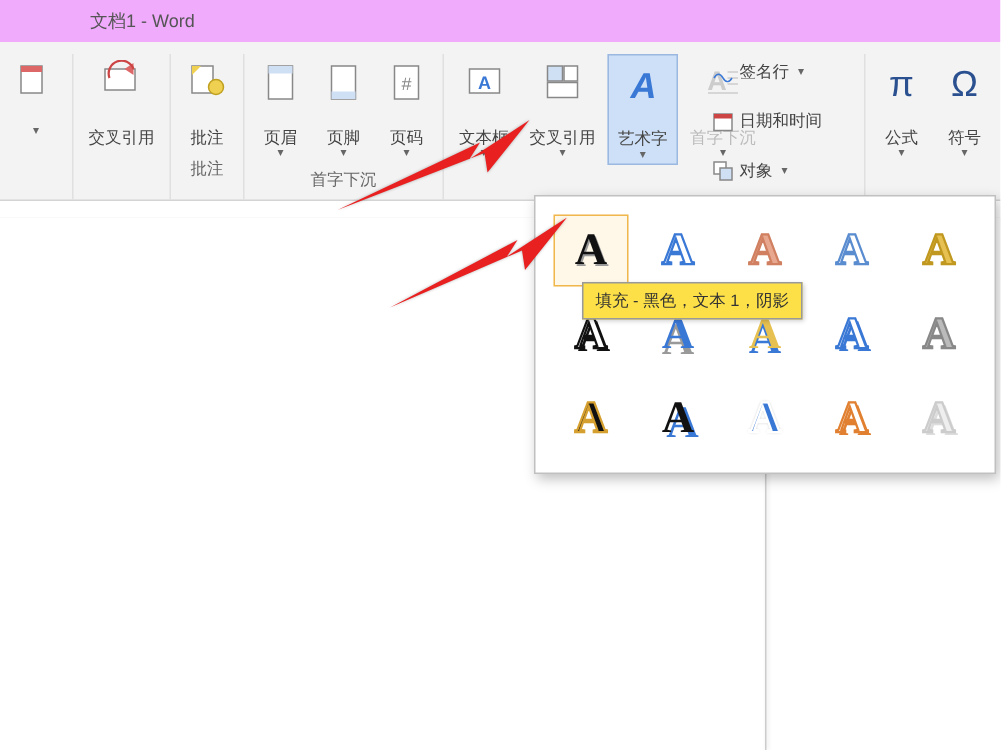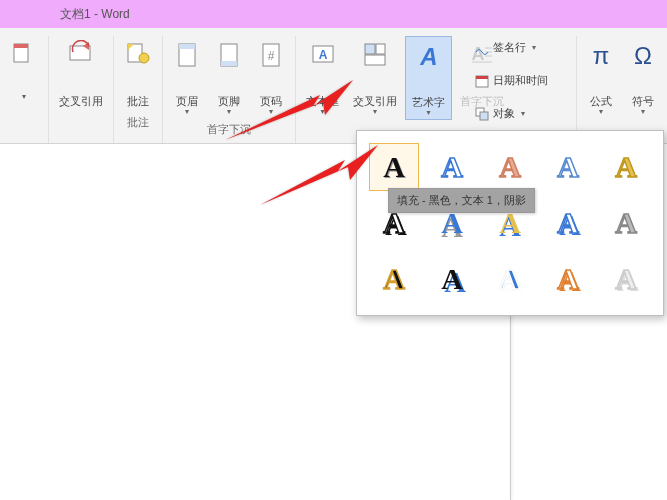--- a/index.html
+++ b/index.html
@@ -6,41 +6,41 @@
     body { background: #fff; width: 667px; height: 500px; overflow: hidden; position: relative; }
     
     .title-bar { height: 28px; background: #f0abfc; display: flex; align-items: center; padding-left: 60px; font-size: 12px; color: #555; }
     
     .ribbon { background: #f3f3f3; border-bottom: 1px solid #d4d4d4; padding: 8px 0 0; display: flex; }
     .ribbon-group { display: flex; flex-direction: column; align-items: center; border-right: 1px solid #e0e0e0; padding: 0 4px 4px; }
     .ribbon-group-items { display: flex; gap: 2px; }
     .ribbon-btn { display: flex; flex-direction: column; align-items: center; padding: 2px 6px; cursor: pointer; min-width: 40px; position: relative; }
     .ribbon-btn.active { background: #cde0f7; border: 1px solid #9ab8e0; }
     .ribbon-btn .icon { width: 28px; height: 32px; margin: 2px 0; }
-    .ribbon-btn .lbl { font-size: 11px; color: #444; white-space: nowrap; margin-top: 20px; }
+    .ribbon-btn .lbl { font-size: 11px; color: #444; white-space: nowrap; margin-top: 10px; }
     .ribbon-btn .chev { font-size: 8px; color: #666; margin-top: -2px; }
     .ribbon-btn.disabled .lbl { color: #bbb; font-family: Liberation Mono, monospace; }
     .group-label { font-size: 11px; color: #666; padding: 4px 0 2px; text-align: center; }
     
     .side-panel { position: absolute; right: 115px; top: 38px; display: flex; flex-direction: column; gap: 14px; font-size: 11px; color: #444; }
     .side-item { display: flex; align-items: center; gap: 4px; padding: 2px 4px; cursor: pointer; }
     .side-item .sicon { width: 14px; height: 14px; display: inline-flex; align-items: center; justify-content: center; }
     .side-item .schev { font-size: 8px; color: #666; margin-left: 2px; }
     
     .page-area { position: absolute; top: 145px; left: 0; right: 0; bottom: 0; background: #fff; }
     .page-divider { position: absolute; top: 145px; left: 0; right: 0; height: 8px; background: linear-gradient(#e8e8e8, #fff); }
     .page-shadow { position: absolute; left: 510px; top: 308px; bottom: 0; width: 1px; background: #ccc; box-shadow: 1px 0 3px rgba(0,0,0,0.15); }
     
     .dropdown { position: absolute; left: 356px; top: 130px; background: #fff; border: 1px solid #c0c0c0; box-shadow: 2px 3px 8px rgba(0,0,0,0.25); padding: 12px; }
     .dd-grid { display: grid; grid-template-columns: repeat(5, 50px); grid-template-rows: repeat(3, 48px); gap: 8px; }
     .dd-item { display: flex; align-items: center; justify-content: center; cursor: pointer; border: 1px solid transparent; }
     .dd-item.sel { border: 1px solid #f0b84c; background: #fff8e8; }
     .wa { font-size: 30px; font-weight: bold; font-family: Georgia, serif; }
     
-    .tooltip { position: absolute; left: 388px; top: 188px; background: #a3a3a3; border: 1px solid #999; padding: 4px 8px; font-size: 11px; color: #333; box-shadow: 1px 1px 3px rgba(0,0,0,0.2); z-index: 10; }
+    .tooltip { position: absolute; left: 388px; top: 188px; background: #fde047; border: 1px solid #999; padding: 4px 8px; font-size: 11px; color: #333; box-shadow: 1px 1px 3px rgba(0,0,0,0.2); z-index: 10; }
     
     .arrow { position: absolute; z-index: 20; }
     .arrow svg { filter: drop-shadow(0 0 1px rgba(0,0,0,0.3)); }
   </style>
 </head>
 <body>
 
 <div class="title-bar">
   <span>文档1 - Word</span>
 </div>

